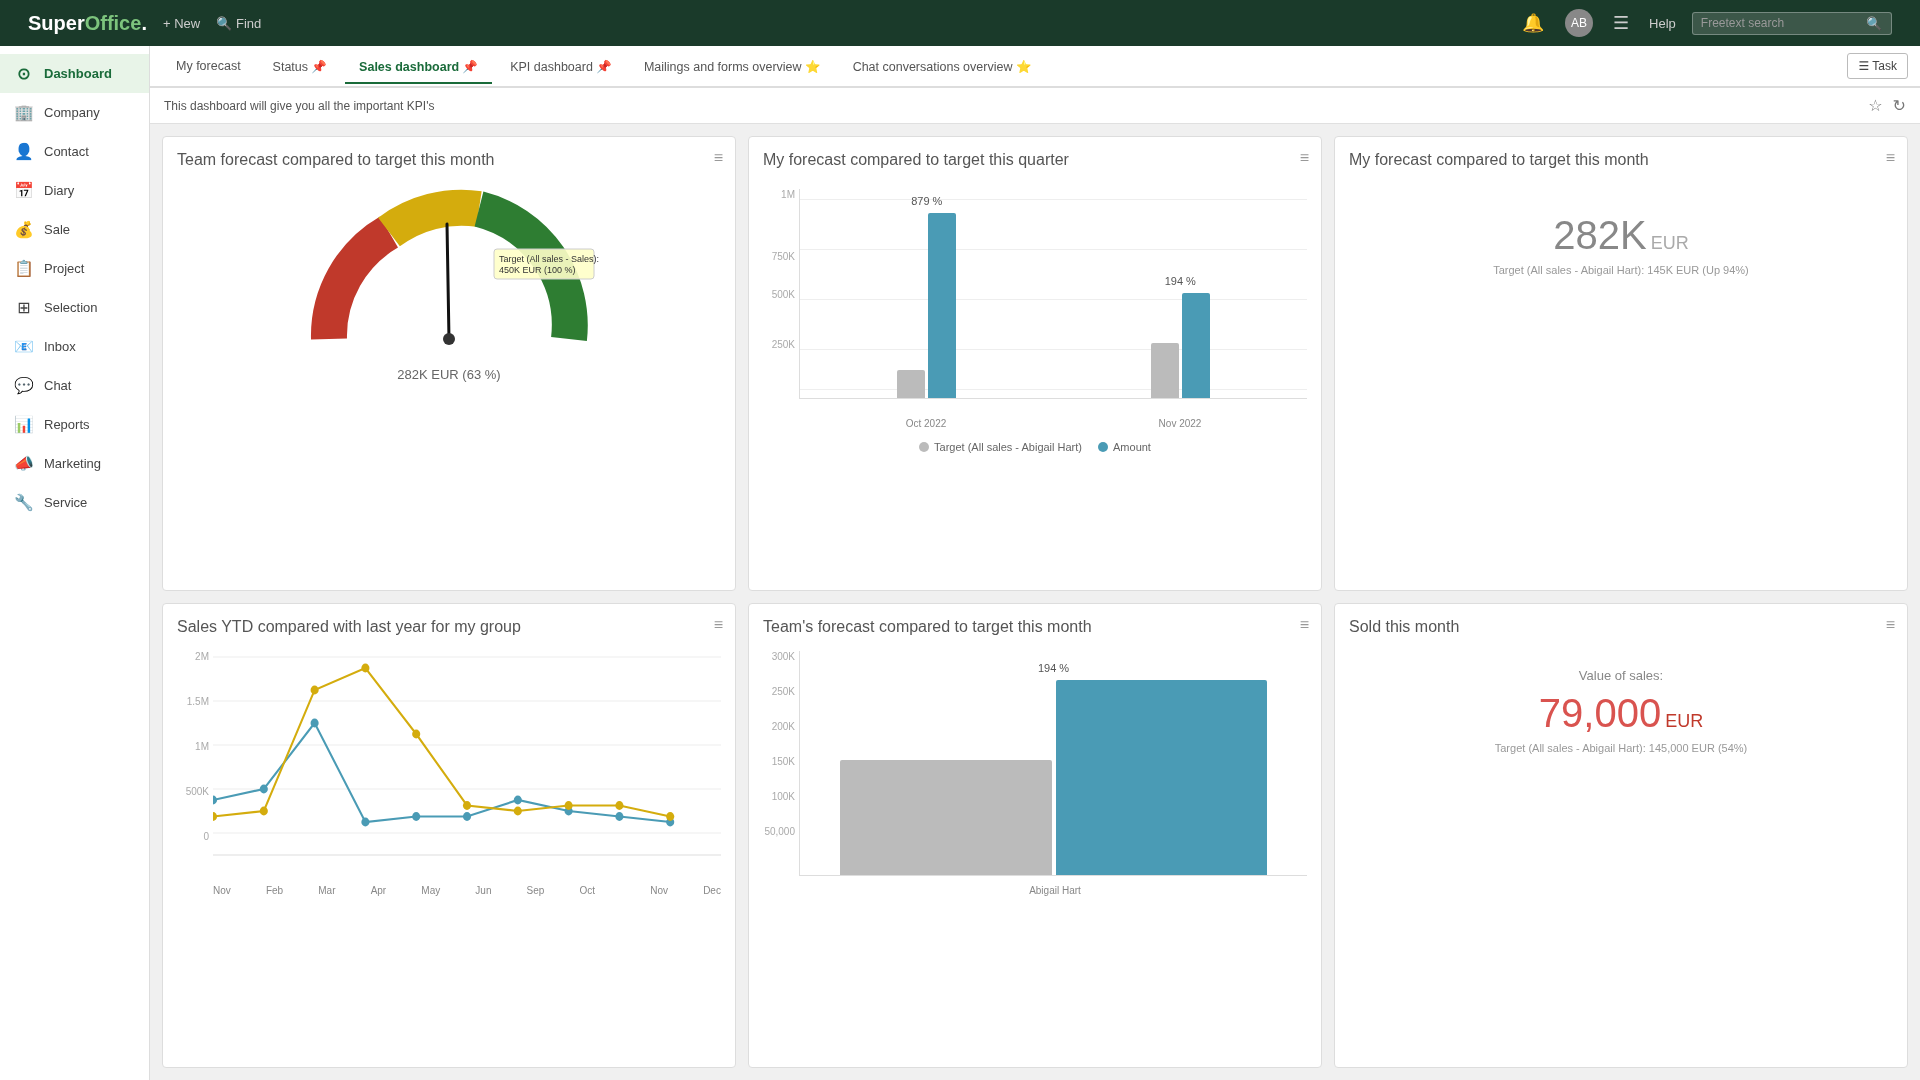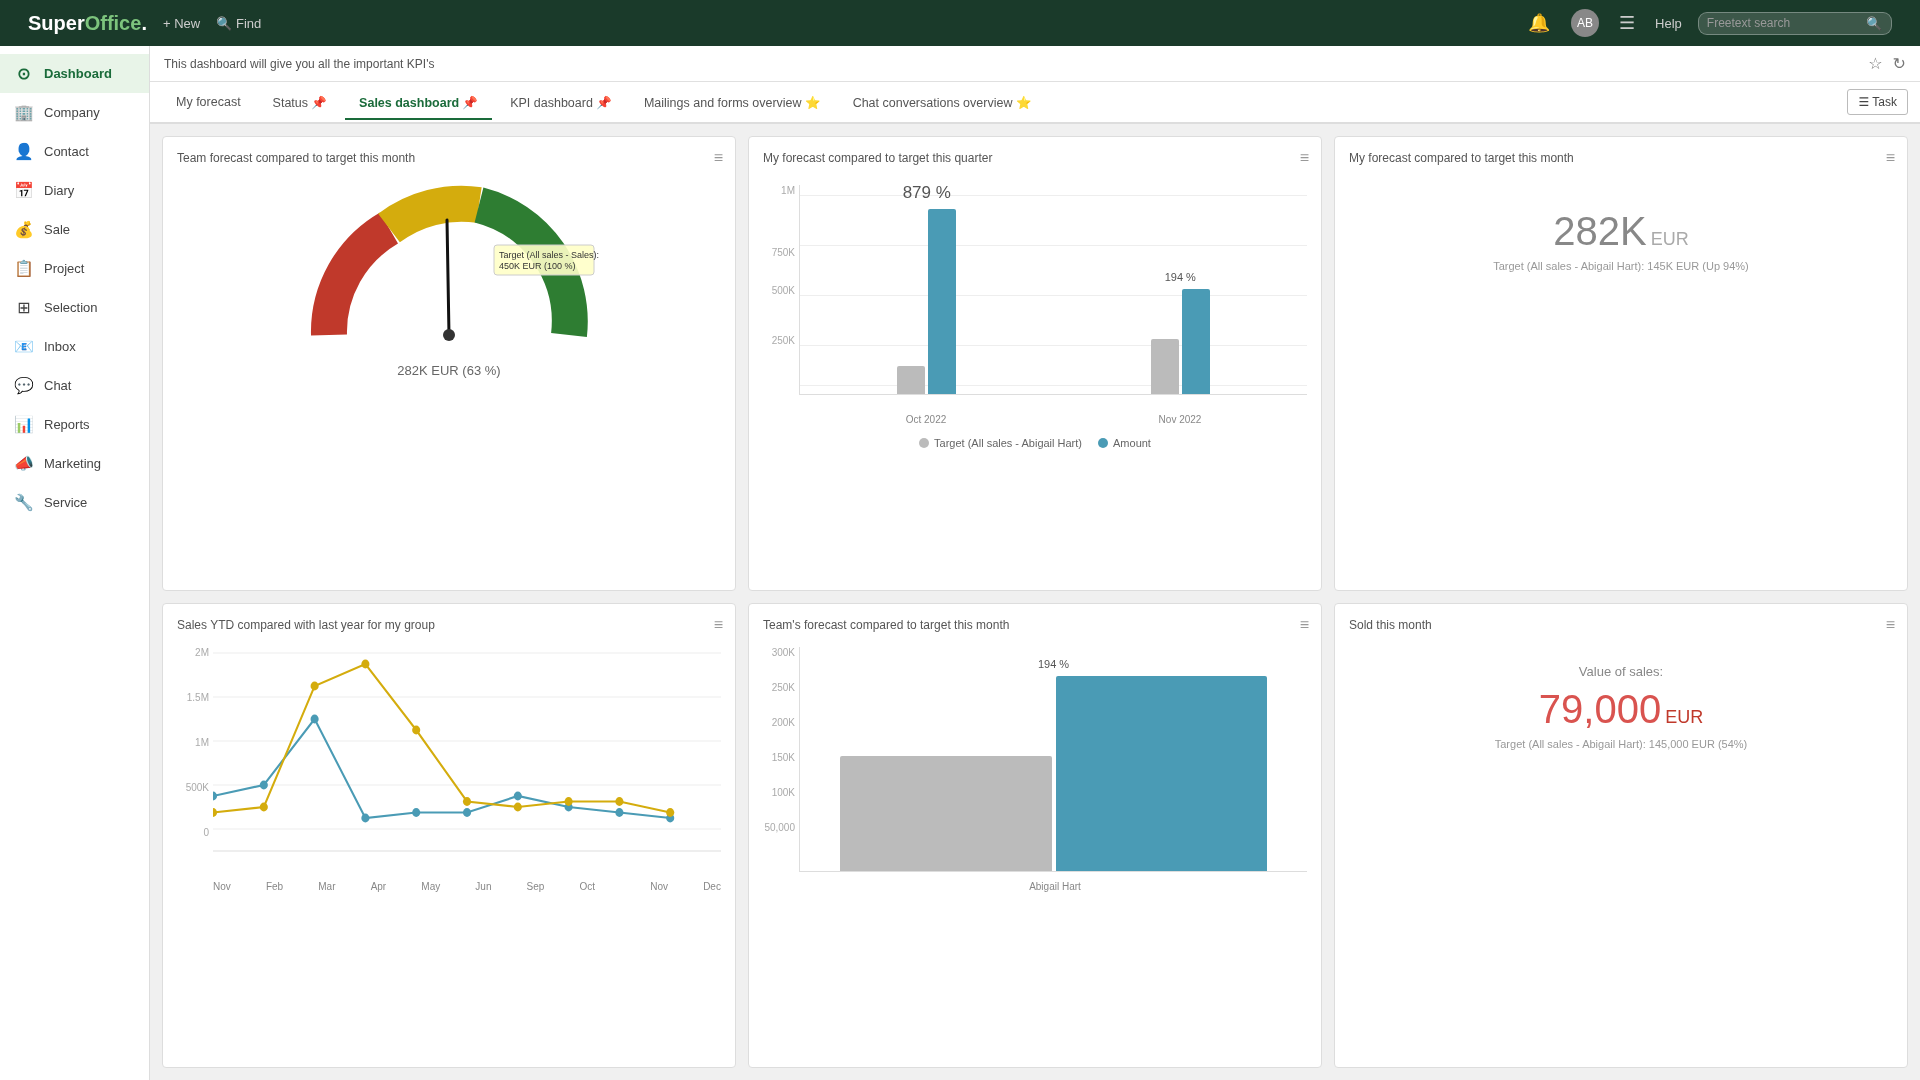--- a/index.html
+++ b/index.html
@@ -37,22 +37,23 @@
       color: #ccc;
       font-size: 18px;
       cursor: pointer;
       padding: 4px;
     }
     #search-box {
       display: flex;
       align-items: center;
       background: rgba(255,255,255,0.15);
       border: 1px solid rgba(255,255,255,0.3);
-      border-radius: 9px;
+      border-radius: 3px;
       padding: 3px 8px;
+      gap: 6px;
     }
     #search-box input {
       background: transparent;
       border: none;
       color: #ccc;
       font-size: 12px;
       outline: none;
       width: 160px;
     }
     #search-box input::placeholder { color: #999; }
@@ -160,21 +161,21 @@
     }
 
     .card {
       background: #fff;
       border: 1px solid #ddd;
       border-radius: 4px;
       padding: 14px;
       position: relative;
     }
     .card-title {
-      font-size: 12px;
+      font-size: 16px;
       color: #555;
       margin-bottom: 10px;
       font-weight: 400;
     }
     .card-menu {
       position: absolute;
       top: 12px; right: 12px;
       color: #999;
       cursor: pointer;
       font-size: 16px;
@@ -320,40 +321,40 @@
       <span class="sidebar-icon">📣</span>
       <span>Marketing</span>
     </div>
     <div class="sidebar-item">
       <span class="sidebar-icon">🔧</span>
       <span>Service</span>
     </div>
   </div>
 
   <div id="main">
-
-    <div id="dash-toolbar">
-      <span>This dashboard will give you all the important KPI's</span>
-      <div id="dash-actions">
-        <span class="dash-action-icon">☆</span>
-        <span class="dash-action-icon">↻</span>
-      </div>
-    </div>
 
     <div id="tabs">
       <div class="tab">My forecast</div>
       <div class="tab">Status 📌</div>
       <div class="tab active">Sales dashboard 📌</div>
       <div class="tab">KPI dashboard 📌</div>
       <div class="tab">Mailings and forms overview ⭐</div>
       <div class="tab">Chat conversations overview ⭐</div>
       <div id="tabs-spacer"></div>
       <button id="task-btn">☰ Task</button>
     </div>
 
+    <div id="dash-toolbar">
+      <span>This dashboard will give you all the important KPI's</span>
+      <div id="dash-actions">
+        <span class="dash-action-icon">☆</span>
+        <span class="dash-action-icon">↻</span>
+      </div>
+    </div>
+
     <div id="grid">
 
       <div class="card">
         <div class="card-title">Team forecast compared to target this month</div>
         <span class="card-menu">≡</span>
         <div class="gauge-container">
           <svg width="300" height="170" viewBox="0 0 300 170">
 
             <path d="M 30 150 A 120 120 0 0 1 90 43" fill="none" stroke="#c0392b" stroke-width="36" stroke-linecap="butt"></path>
 
@@ -384,21 +385,21 @@
 
           <div class="h-grid-line" style="top:20px;"></div>
           <div class="h-grid-line" style="top:70px;"></div>
           <div class="h-grid-line" style="top:120px;"></div>
           <div class="h-grid-line" style="top:170px;"></div>
           <div class="h-grid-line" style="top:210px;"></div>
 
           <div style="position:absolute; left:36px; right:0; top:10px; bottom:30px; border-left:1px solid #ddd; border-bottom:1px solid #ddd; display:flex; align-items:flex-end; padding:0 20px; gap:40px;">
 
             <div style="display:flex; flex-direction:column; align-items:center; gap:2px; flex:1;">
-              <span style="font-size:17px; color:#555; margin-bottom:4px;">879 %</span>
+              <span style="font-size:11px; color:#555; margin-bottom:4px;">879 %</span>
               <div style="display:flex; align-items:flex-end; gap:3px;">
                 <div style="width:28px; height:28px; background:#bbb; border-radius:2px 2px 0 0;"></div>
                 <div style="width:28px; height:185px; background:#4a9bb5; border-radius:2px 2px 0 0;"></div>
               </div>
             </div>
 
             <div style="display:flex; flex-direction:column; align-items:center; gap:2px; flex:1;">
               <span style="font-size:11px; color:#555; margin-bottom:4px;">194 %</span>
               <div style="display:flex; align-items:flex-end; gap:3px;">
                 <div style="width:28px; height:55px; background:#bbb; border-radius:2px 2px 0 0;"></div>

